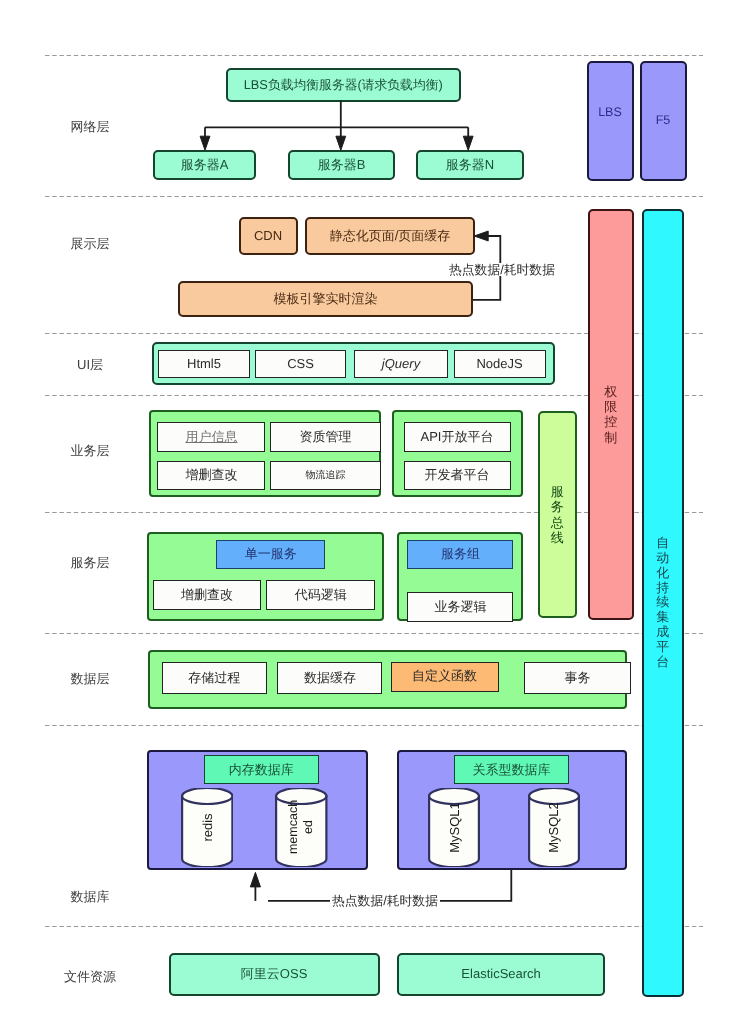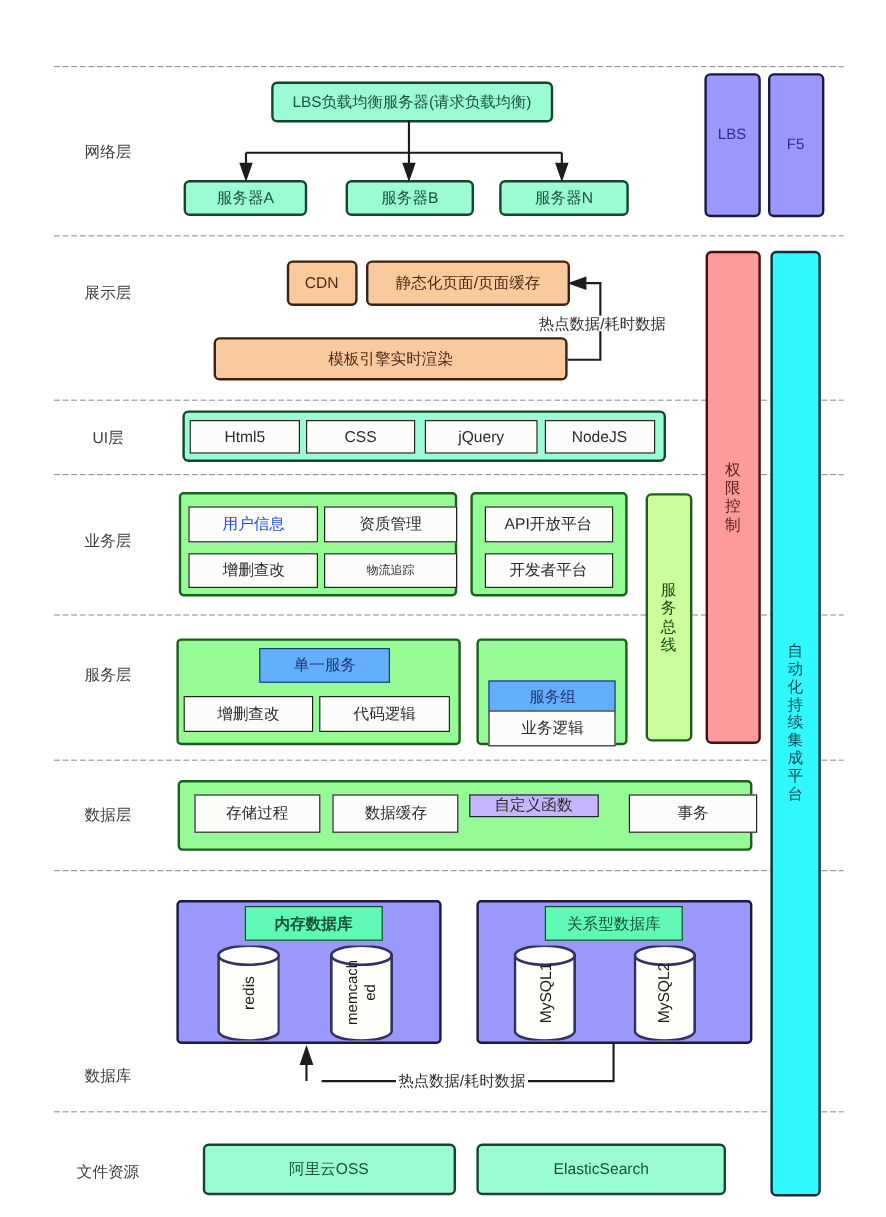--- a/index.html
+++ b/index.html
@@ -87,44 +87,44 @@
         <i style="font-style: normal; display: block;">总</i>
         <i style="font-style: normal; display: block;">线</i>
       </div>
     </div>
     <div class="bx" style="left: 238.5px; top: 217px; width: 59px; height: 38px; background: rgb(248, 202, 157); border: 2px solid rgb(61, 34, 18); border-radius: 5px; font-size: 13px; color: rgb(74, 42, 20); z-index: 1;">CDN</div>
     <div class="bx" style="left: 305px; top: 217px; width: 170px; height: 38px; background: rgb(248, 202, 157); border: 2px solid rgb(61, 34, 18); border-radius: 5px; font-size: 13px; color: rgb(74, 42, 20); z-index: 1;">静态化页面/页面缓存</div>
     <div class="bx" style="left: 178px; top: 281px; width: 295px; height: 36px; background: rgb(248, 202, 157); border: 2px solid rgb(61, 34, 18); border-radius: 5px; font-size: 13px; color: rgb(74, 42, 20); z-index: 1;">模板引擎实时渲染</div>
     <div class="bx" style="left: 151.5px; top: 341.5px; width: 403.5px; height: 43.5px; background: rgb(155, 251, 211); border: 2px solid rgb(20, 69, 47); border-radius: 5px; font-size: 13px; color: rgb(20, 69, 47); z-index: 1;"></div>
     <div class="bx" style="left: 158px; top: 350px; width: 92px; height: 28px; background: rgb(252, 252, 250); border: 1.7px solid rgb(35, 35, 35); border-radius: 0px; font-size: 13px; color: rgb(43, 43, 43); z-index: 2;">Html5</div>
     <div class="bx" style="left: 255px; top: 350px; width: 91px; height: 28px; background: rgb(252, 252, 250); border: 1.7px solid rgb(35, 35, 35); border-radius: 0px; font-size: 13px; color: rgb(43, 43, 43); z-index: 2;">CSS</div>
-    <div class="bx" style="left: 354px; top: 350px; width: 94px; height: 28px; background: rgb(252, 252, 250); border: 1.7px solid rgb(35, 35, 35); border-radius: 0px; font-size: 13px; color: rgb(43, 43, 43); z-index: 2;">jQuery</div>
+    <div class="bx" style="left: 354px; top: 350px; width: 94px; height: 28px; background: rgb(252, 252, 250); border: 1.7px solid rgb(35, 35, 35); border-radius: 0px; font-size: 13px; color: rgb(43, 43, 43); z-index: 2; font-style: italic;">jQuery</div>
     <div class="bx" style="left: 453.5px; top: 350px; width: 92px; height: 28px; background: rgb(252, 252, 250); border: 1.7px solid rgb(35, 35, 35); border-radius: 0px; font-size: 13px; color: rgb(43, 43, 43); z-index: 2;">NodeJS</div>
     <div class="bx" style="left: 148.7px; top: 409.9px; width: 232.1px; height: 87.6px; background: rgb(149, 251, 149); border: 2px solid rgb(30, 94, 30); border-radius: 4px; font-size: 13px; color: rgb(30, 94, 30); z-index: 1;"></div>
-    <div class="bx" style="left: 157.4px; top: 422.1px; width: 108.1px; height: 29.7px; background: rgb(252, 252, 250); border: 1.7px solid rgb(35, 35, 35); border-radius: 0px; font-size: 13px; color: #1d4ed8; z-index: 2;">用户信息</div>
+    <div class="bx" style="left: 157.4px; top: 422.1px; width: 108.1px; height: 29.7px; background: rgb(252, 252, 250); border: 1.7px solid rgb(35, 35, 35); border-radius: 0px; font-size: 13px; color: #737373; z-index: 2; text-decoration: underline;">用户信息</div>
     <div class="bx" style="left: 157.4px; top: 460.6px; width: 108.1px; height: 29.4px; background: rgb(252, 252, 250); border: 1.7px solid rgb(35, 35, 35); border-radius: 0px; font-size: 13px; color: rgb(43, 43, 43); z-index: 2;">增删查改</div>
     <div class="bx" style="left: 270.1px; top: 422.1px; width: 110.7px; height: 29.7px; background: rgb(252, 252, 250); border: 1.7px solid rgb(35, 35, 35); border-radius: 0px; font-size: 13px; color: rgb(43, 43, 43); z-index: 2;">资质管理</div>
     <div class="bx" style="left: 270.1px; top: 460.6px; width: 110.7px; height: 29.4px; background: rgb(252, 252, 250); border: 1.7px solid rgb(35, 35, 35); border-radius: 0px; font-size: 10px; color: rgb(43, 43, 43); z-index: 2;">物流追踪</div>
     <div class="bx" style="left: 391.5px; top: 409.9px; width: 131.4px; height: 87.6px; background: rgb(149, 251, 149); border: 2px solid rgb(30, 94, 30); border-radius: 4px; font-size: 13px; color: rgb(30, 94, 30); z-index: 1;"></div>
     <div class="bx" style="left: 403.5px; top: 422.1px; width: 107px; height: 29.7px; background: rgb(252, 252, 250); border: 1.7px solid rgb(35, 35, 35); border-radius: 0px; font-size: 13px; color: rgb(43, 43, 43); z-index: 2;">API开放平台</div>
     <div class="bx" style="left: 403.5px; top: 460.6px; width: 107px; height: 29.4px; background: rgb(252, 252, 250); border: 1.7px solid rgb(35, 35, 35); border-radius: 0px; font-size: 13px; color: rgb(43, 43, 43); z-index: 2;">开发者平台</div>
     <div class="bx" style="left: 146.5px; top: 532px; width: 237px; height: 89.4px; background: rgb(149, 251, 149); border: 2px solid rgb(30, 94, 30); border-radius: 4px; font-size: 13px; color: rgb(30, 94, 30); z-index: 1;"></div>
     <div class="bx" style="left: 216.4px; top: 539.7px; width: 108.8px; height: 29.1px; background: rgb(99, 175, 252); border: 1.7px solid rgb(30, 62, 110); border-radius: 0px; font-size: 13px; color: rgb(35, 52, 110); z-index: 2;">单一服务</div>
     <div class="bx" style="left: 153px; top: 579.7px; width: 107.9px; height: 30.4px; background: rgb(252, 252, 250); border: 1.7px solid rgb(35, 35, 35); border-radius: 0px; font-size: 13px; color: rgb(43, 43, 43); z-index: 2;">增删查改</div>
     <div class="bx" style="left: 266.3px; top: 579.7px; width: 108.7px; height: 30.4px; background: rgb(252, 252, 250); border: 1.7px solid rgb(35, 35, 35); border-radius: 0px; font-size: 13px; color: rgb(43, 43, 43); z-index: 2;">代码逻辑</div>
     <div class="bx" style="left: 397.4px; top: 532px; width: 125.5px; height: 89.4px; background: rgb(149, 251, 149); border: 2px solid rgb(30, 94, 30); border-radius: 4px; font-size: 13px; color: rgb(30, 94, 30); z-index: 1;"></div>
-    <div class="bx" style="left: 407.4px; top: 539.7px; width: 106.1px; height: 29.1px; background: rgb(99, 175, 252); border: 1.7px solid rgb(30, 62, 110); border-radius: 0px; font-size: 13px; color: rgb(35, 52, 110); z-index: 2; margin-top: 27px;">服务组</div>
+    <div class="bx" style="left: 407.4px; top: 539.7px; width: 106.1px; height: 29.1px; background: rgb(99, 175, 252); border: 1.7px solid rgb(30, 62, 110); border-radius: 0px; font-size: 13px; color: rgb(35, 52, 110); z-index: 2;">服务组</div>
     <div class="bx" style="left: 407.4px; top: 579.7px; width: 106.1px; height: 30.4px; background: rgb(252, 252, 250); border: 1.7px solid rgb(35, 35, 35); border-radius: 0px; font-size: 13px; color: rgb(43, 43, 43); z-index: 2; margin-top: 12px;">业务逻辑</div>
     <div class="bx" style="left: 147.8px; top: 650.3px; width: 478.8px; height: 58.8px; background: rgb(149, 251, 149); border: 2px solid rgb(30, 94, 30); border-radius: 4px; font-size: 13px; color: rgb(30, 94, 30); z-index: 1;"></div>
     <div class="bx" style="left: 161.8px; top: 661.6px; width: 105px; height: 32.7px; background: rgb(252, 252, 250); border: 1.7px solid rgb(35, 35, 35); border-radius: 0px; font-size: 13px; color: rgb(43, 43, 43); z-index: 2;">存储过程</div>
     <div class="bx" style="left: 277.4px; top: 661.6px; width: 105px; height: 32.7px; background: rgb(252, 252, 250); border: 1.7px solid rgb(35, 35, 35); border-radius: 0px; font-size: 13px; color: rgb(43, 43, 43); z-index: 2;">数据缓存</div>
-    <div class="bx" style="left: 390.6px; top: 661.6px; width: 108px; height: 19px; background: #c4b5fd; border: 1.7px solid rgb(35, 35, 35); border-radius: 0px; font-size: 13px; color: rgb(43, 43, 43); z-index: 2;">自定义函数</div>
+    <div class="bx" style="left: 390.6px; top: 661.6px; width: 108px; height: 30px; background: #fdba74; border: 1.7px solid rgb(35, 35, 35); border-radius: 0px; font-size: 13px; color: rgb(43, 43, 43); z-index: 2;">自定义函数</div>
     <div class="bx" style="left: 506.8px; top: 661.6px; width: 107.5px; height: 32.7px; background: rgb(252, 252, 250); border: 1.7px solid rgb(35, 35, 35); border-radius: 0px; font-size: 13px; color: rgb(43, 43, 43); z-index: 2; margin-left: 17px;">事务</div>
     <div class="bx" style="left: 147px; top: 749.6px; width: 220.6px; height: 120.3px; background: rgb(154, 153, 251); border: 2px solid rgb(27, 25, 64); border-radius: 4px; font-size: 13px; color: rgb(27, 25, 64); z-index: 1;"></div>
-    <div class="bx" style="left: 203.6px; top: 755.4px; width: 115.3px; height: 28.9px; background: rgb(95, 249, 181); border: 1.7px solid rgb(20, 69, 47); border-radius: 0px; font-size: 13px; color: rgb(26, 82, 57); z-index: 2; font-weight: bold;">内存数据库</div>
+    <div class="bx" style="left: 203.6px; top: 755.4px; width: 115.3px; height: 28.9px; background: rgb(95, 249, 181); border: 1.7px solid rgb(20, 69, 47); border-radius: 0px; font-size: 13px; color: rgb(26, 82, 57); z-index: 2;">内存数据库</div>
     <div class="bx" style="left: 397.2px; top: 749.6px; width: 230.2px; height: 120.3px; background: rgb(154, 153, 251); border: 2px solid rgb(27, 25, 64); border-radius: 4px; font-size: 13px; color: rgb(27, 25, 64); z-index: 1;"></div>
     <div class="bx" style="left: 454.1px; top: 755.4px; width: 114.8px; height: 28.9px; background: rgb(95, 249, 181); border: 1.7px solid rgb(20, 69, 47); border-radius: 0px; font-size: 13px; color: rgb(26, 82, 57); z-index: 2;">关系型数据库</div>
     <div class="cyl" style="left: 180.6px; top: 787.5px; width: 52.5px; height: 79.1px; z-index: 3;">
       <svg width="52.5" height="79.1" viewBox="0 0 52.5 79.1">
         <path d="M1.1 8 V71.1 A 25.15 8 0 0 0 51.4 71.1 V8 Z" fill="#fdfdfa" stroke="#32325E" stroke-width="2.2"></path>
         <ellipse cx="26.25" cy="8" rx="25.15" ry="8" fill="#fdfdfa" stroke="#32325E" stroke-width="2.2"></ellipse>
       </svg>
       <div class="cyltxt">
         <div class="rot90" style="font-size: 13px;">redis</div>
       </div>

